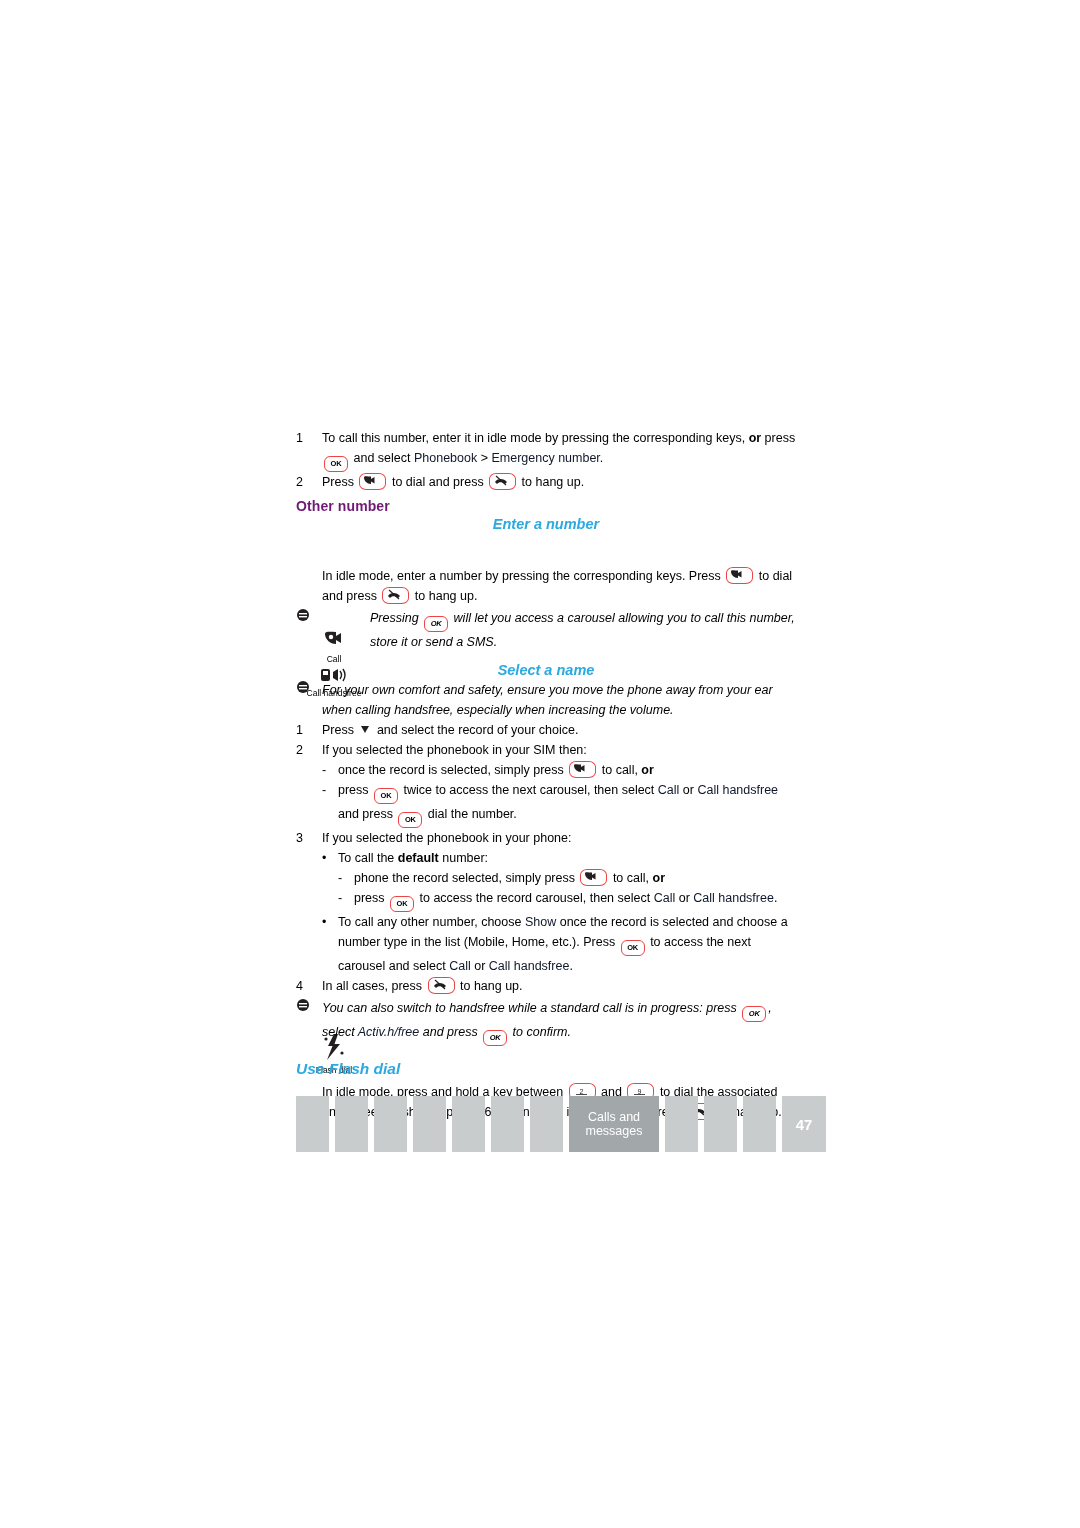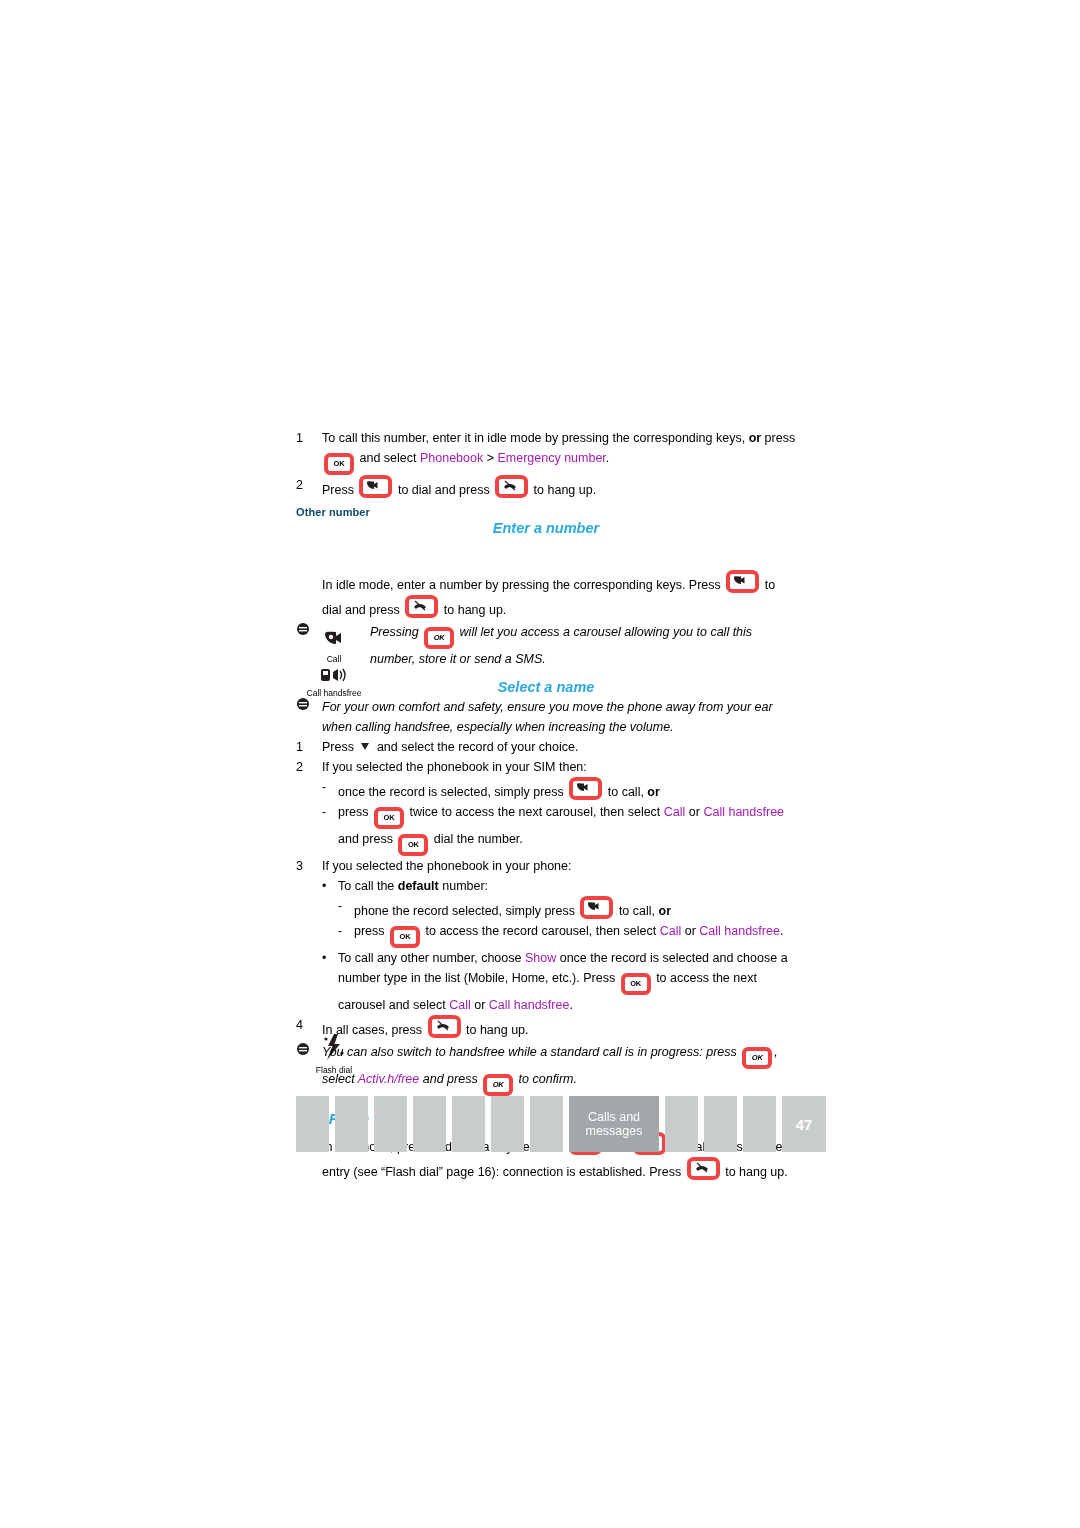--- a/index.html
+++ b/index.html
@@ -62,23 +62,23 @@
   .indent1 { margin-left: 26px; }
   .indent2 { margin-left: 42px; }
 
   .para {
     font-size: 12.5px;
     line-height: 20px;
     margin: 0;
   }
 
   h2.section {
-    font-size: 11px;
+    font-size: 14px;
     font-weight: bold;
-    color: #0c4a6e;
+    color: #701a75;
     margin: 6px 0 0 0;
     letter-spacing: 0.1px;
   }
   h3.subsection {
     font-size: 14.5px;
     font-weight: bold;
     font-style: italic;
     color: #2ba9e0;
     margin: 2px 0 2px 0;
     text-align: center;
@@ -90,28 +90,28 @@
     color: #2ba9e0;
     margin: 0;
   }
 
   .note {
     font-style: italic;
     font-size: 12.5px;
     line-height: 20px;
   }
 
-  .link { color: #a21caf; }
+  .link { color: #0f172a; }
   .bold { font-weight: bold; }
 
   
   .key {
     display: inline-block;
     vertical-align: -4px;
-    border: 4px solid #ef4444;
+    border: 1px solid #ef4444;
     border-radius: 7px/6px;
     background: #fff;
     width: 25px;
     height: 15px;
     position: relative;
     margin: 0 2px;
   }
   .key svg { position: absolute; left: 0; top: 0; }
   .key-ok {
     width: 22px;

